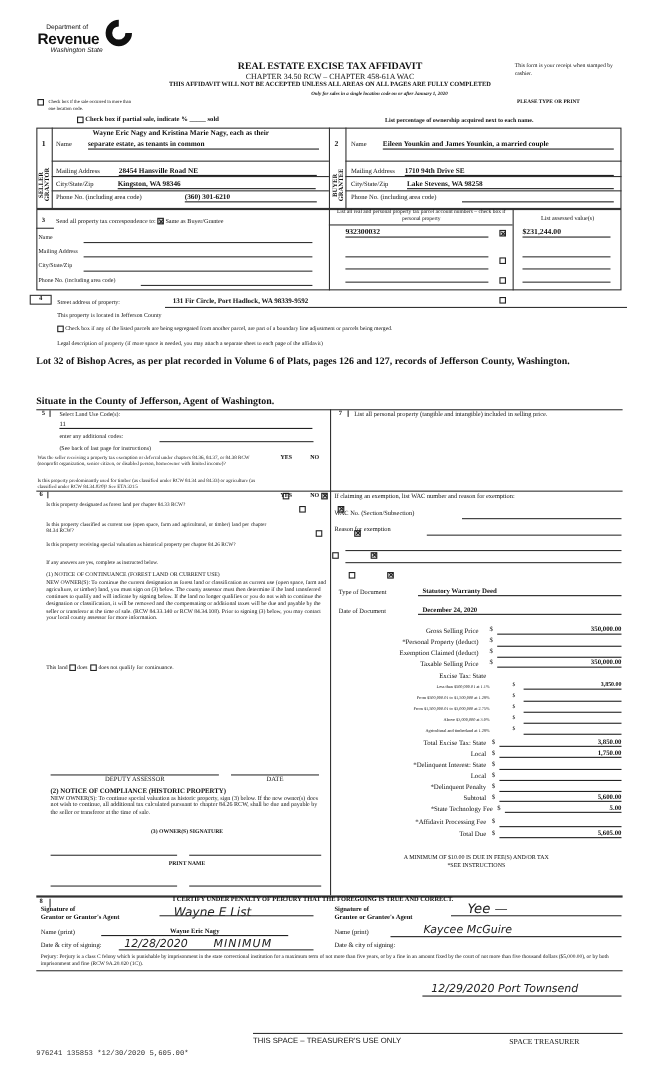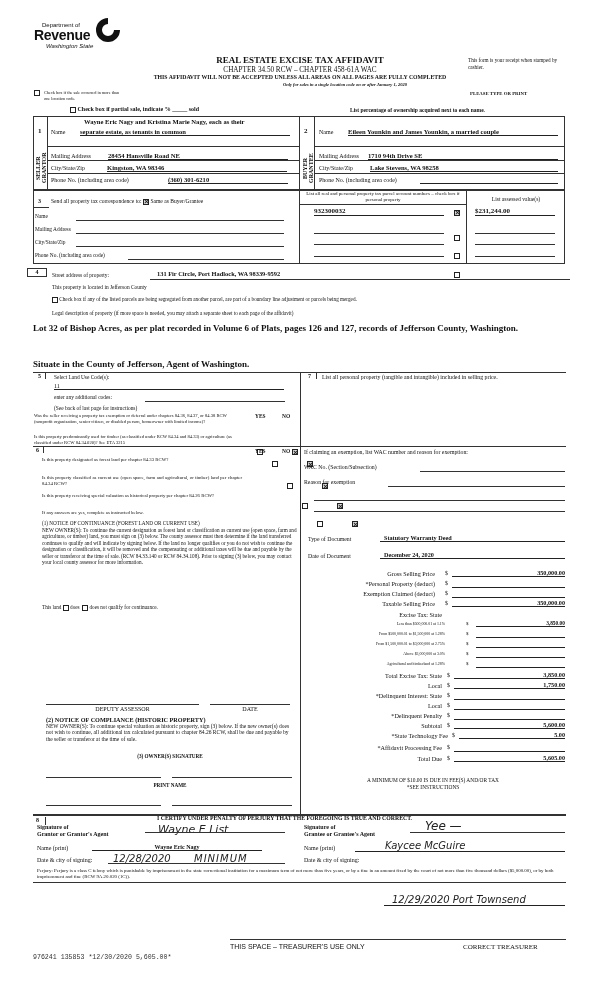--- a/index.html
+++ b/index.html
@@ -347,17 +347,17 @@
 <div class="abs hand u" style="left:355px;top:840px;width:210px;padding-left:30px;">Kaycee McGuire</div>
 <div class="abs" style="left:304px;top:857px;font-size:6px;">Date &amp; city of signing:</div>
 <div class="abs hand u" style="left:384px;top:852px;width:181px;padding-left:8px;margin-top:42px;">12/29/2020 Port Townsend</div>
 
 <div class="abs" style="left:37px;top:868px;width:528px;font-size:4.9px;line-height:6.4px;">Perjury: Perjury is a class C felony which is punishable by imprisonment in the state correctional institution for a maximum term of not more than five years, or by a fine in an amount fixed by the court of not more than five thousand dollars ($5,000.00), or by both imprisonment and fine (RCW 9A.20.020 (1C)).</div>
 <div class="hline" style="left:33px;top:882px;width:533px;"></div>
 
 
 <div class="hline" style="left:230px;top:939px;width:336px;"></div>
 <div class="abs" style="left:230px;top:943px;font-family:'Liberation Sans',sans-serif;font-size:7px;">THIS SPACE – TREASURER'S USE ONLY</div>
-<div class="abs" style="left:463px;top:943px;font-size:7px;">CORRECT TREASURER</div>
+<div class="abs" style="left:463px;top:943px;font-size:7px;">SPACE TREASURER</div>
 <div class="abs" style="left:33px;top:954px;font-family:'Liberation Mono',monospace;font-size:6.6px;color:#333;">976241 135853 *12/30/2020 5,605.00*</div>
 
 
 
 
 </body></html>

